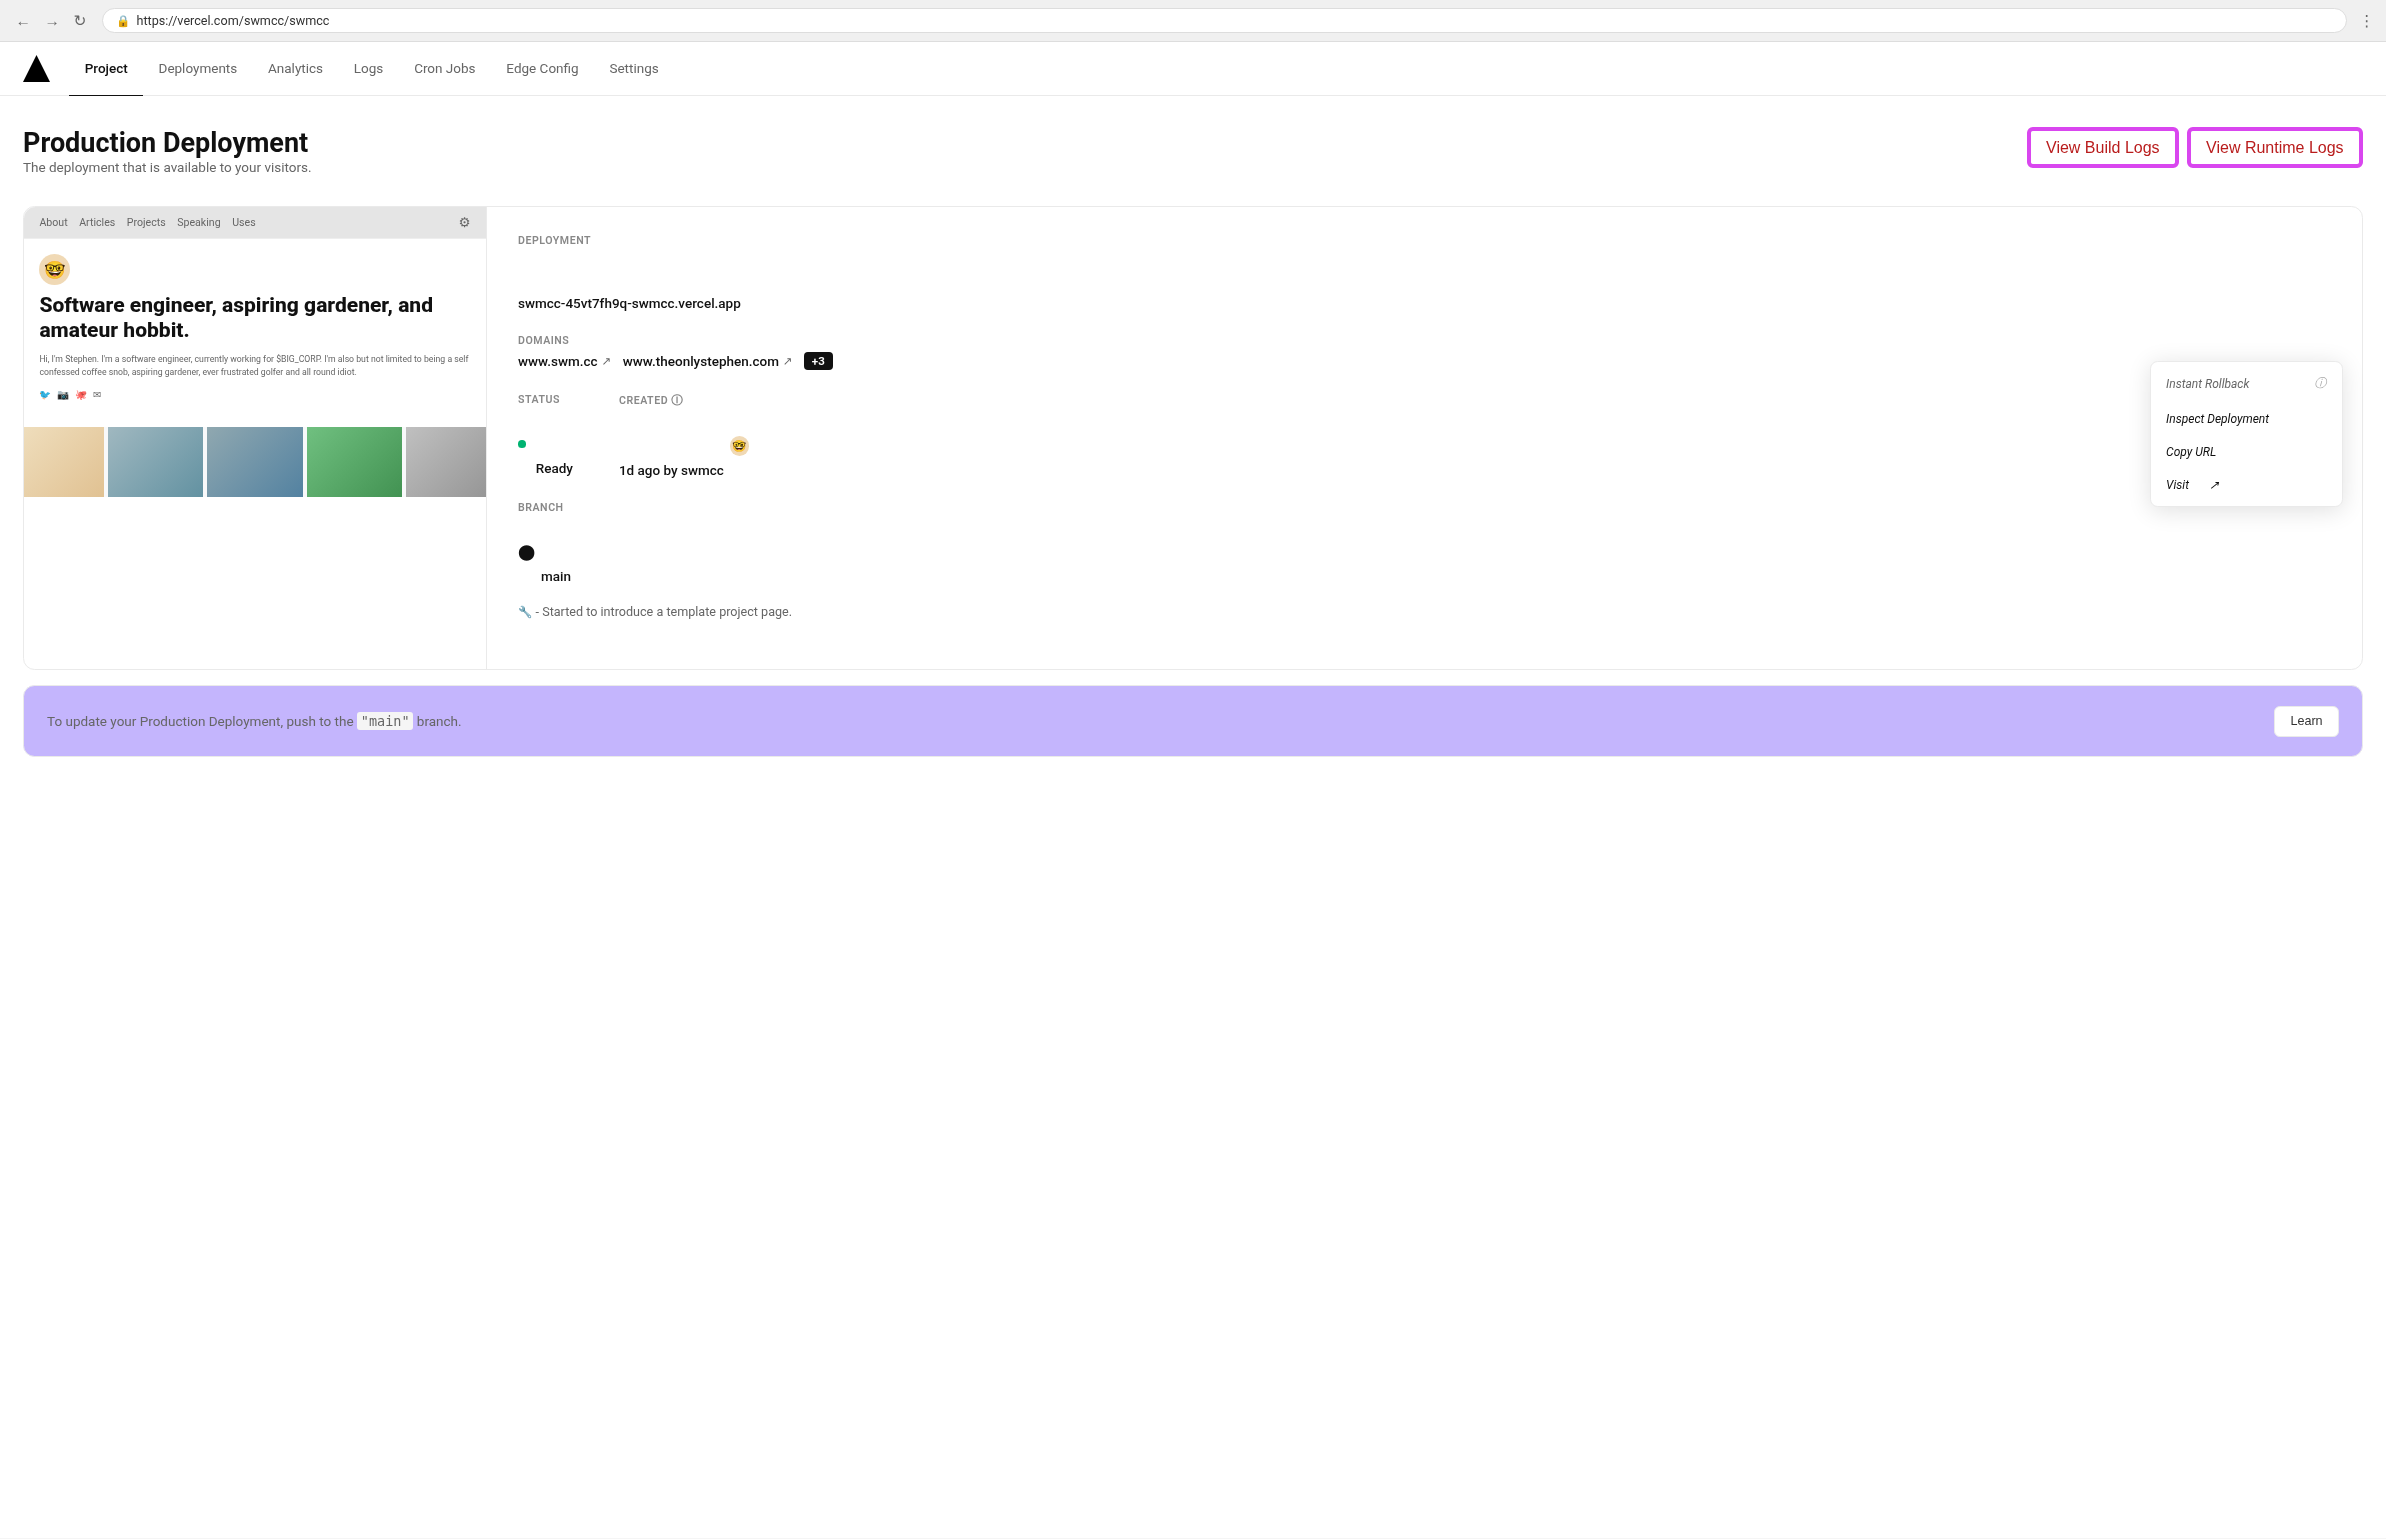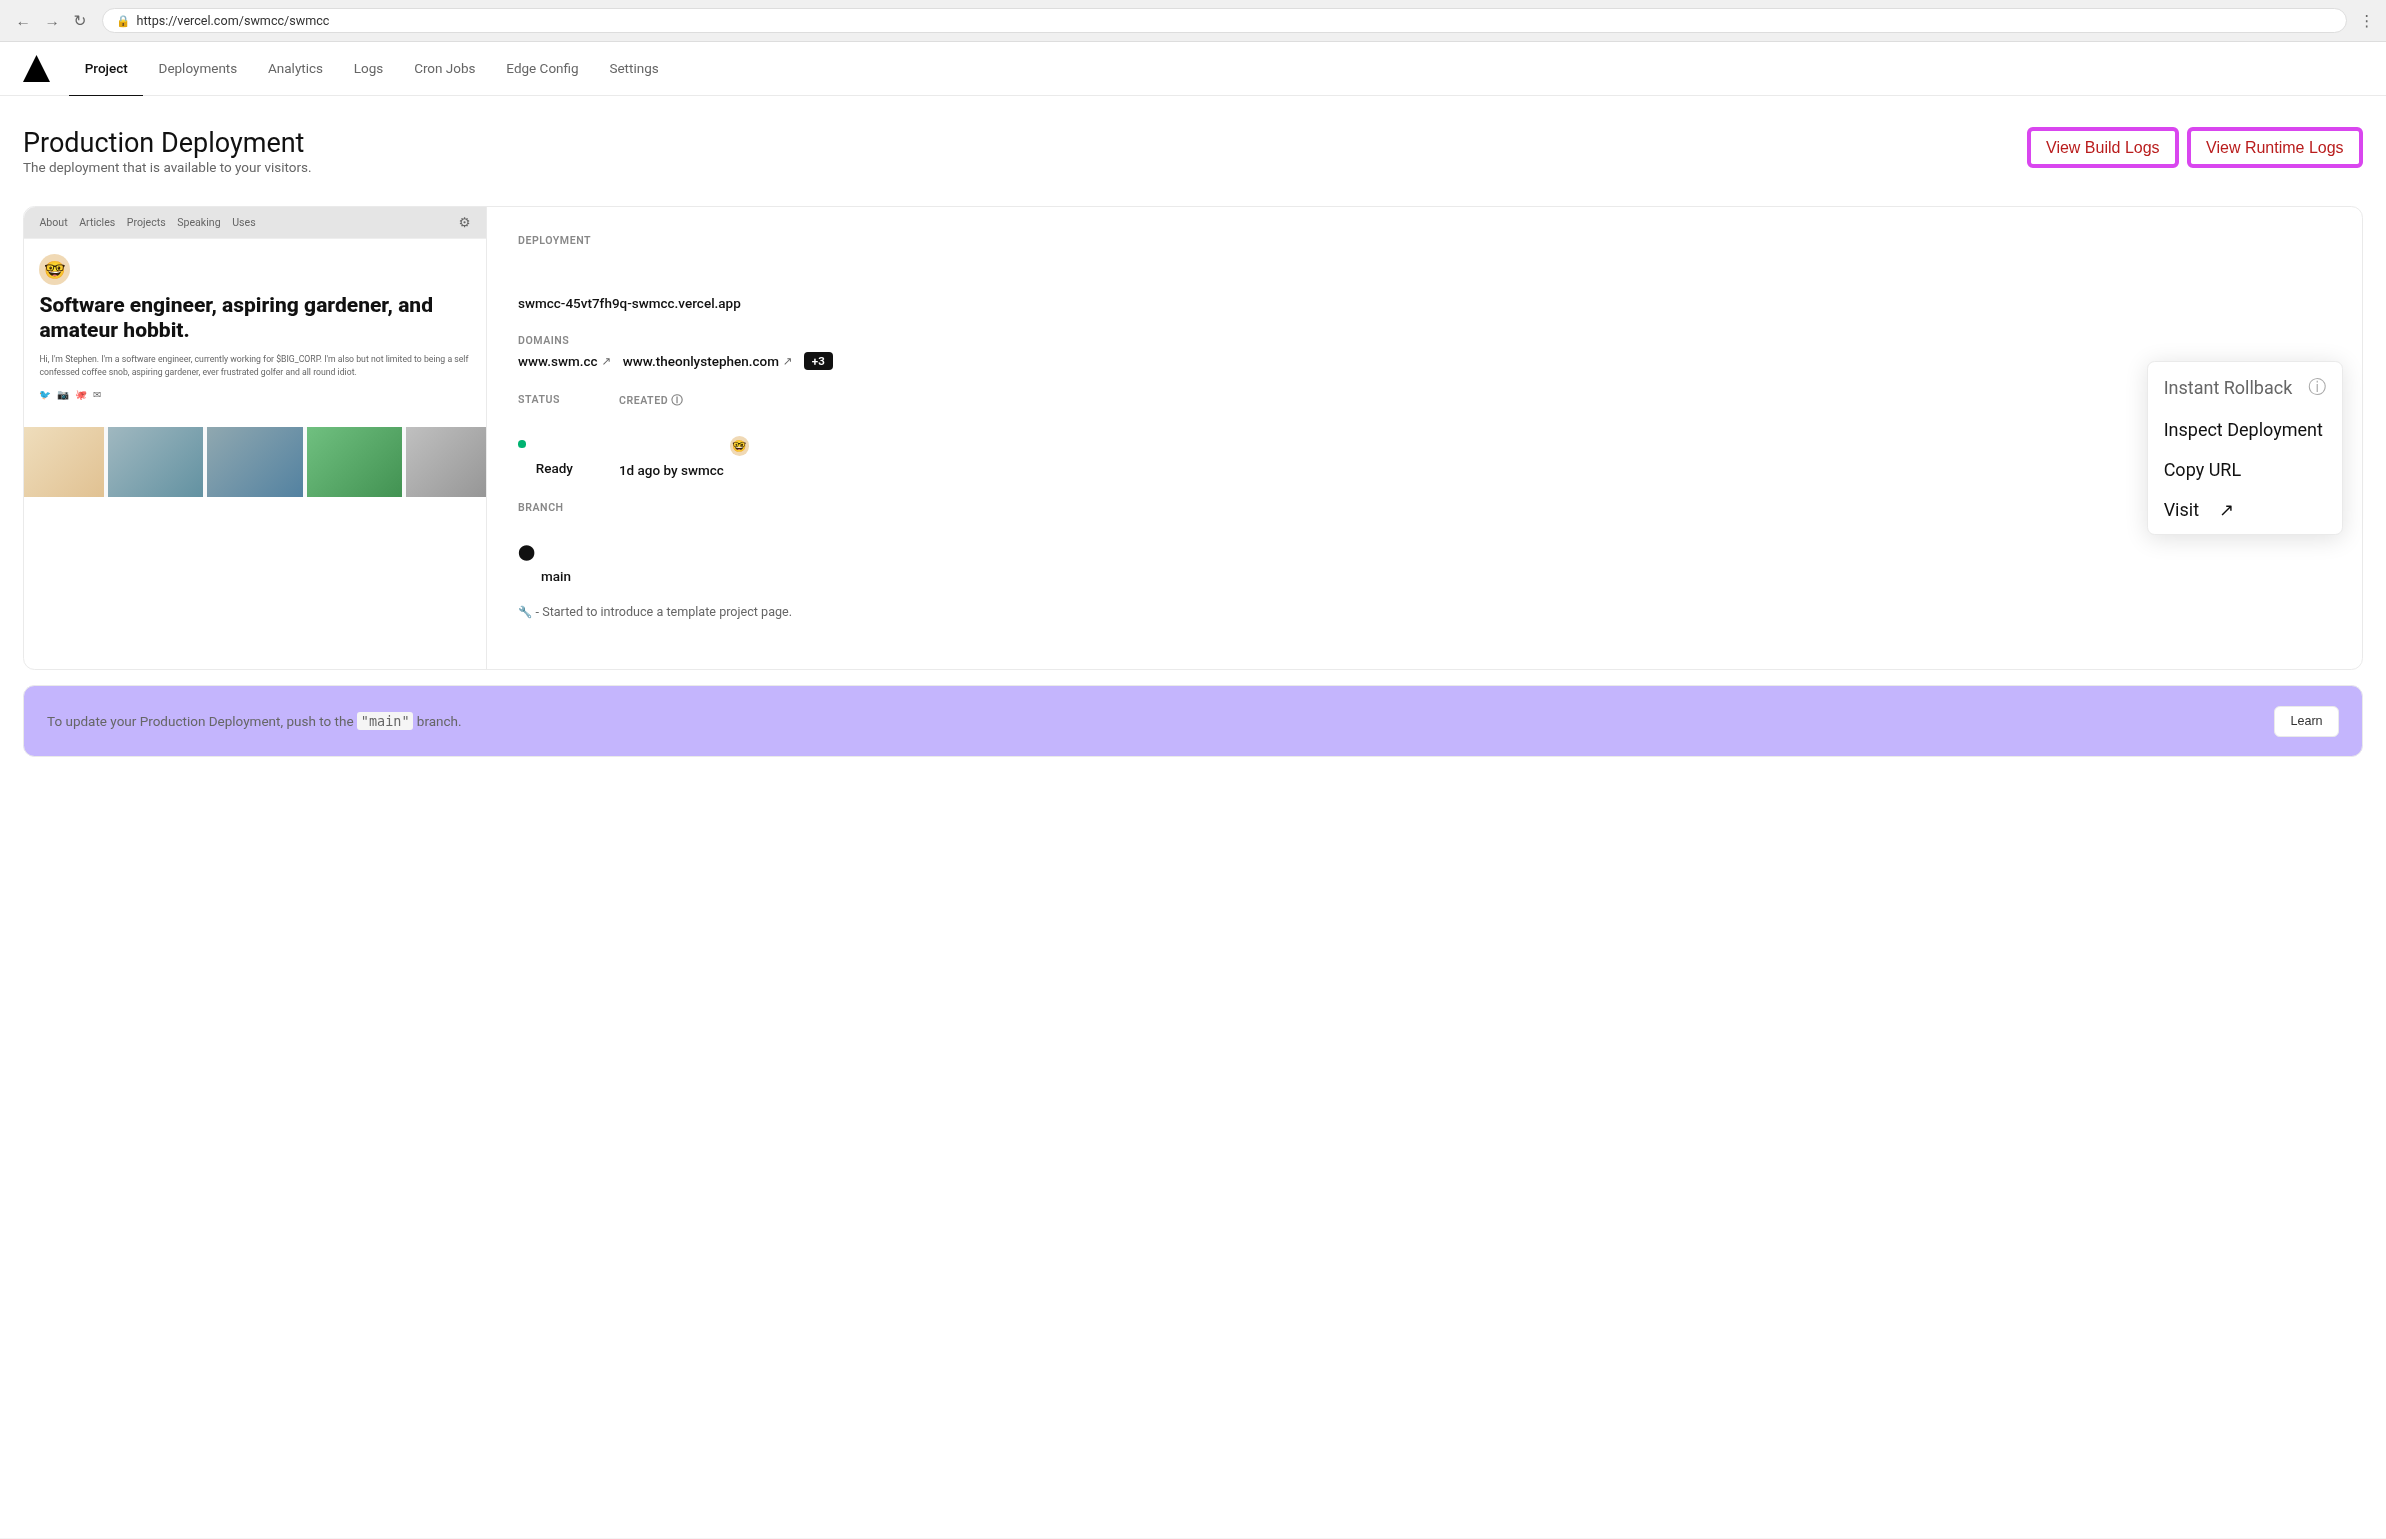--- a/index.html
+++ b/index.html
@@ -80,21 +80,21 @@
 
     
     .section-header {
       display: flex;
       align-items: flex-start;
       justify-content: space-between;
       margin-bottom: 7.7px;
     }
     .section-title {
       font-size: 27px;
-      font-weight: 400;
+      font-weight: 700;
       color: #111;
     }
     .section-subtitle {
       color: #666;
       font-size: 13.5px;
       margin-bottom: 23px;
     }
     .header-buttons { display: flex; gap: 7.7px; }
     .header-btn {
       padding: 7.7px 15.4px;
@@ -256,27 +256,28 @@
       background: white;
       border: 1px solid #eaeaea;
       border-radius: 7.7px;
       box-shadow: 0 3.9px 23px rgba(0,0,0,0.12);
       min-width: 193px;
       z-index: 100;
       padding: 3.9px 0;
     }
     .dropdown-item {
       padding: 9.7px 15.4px;
-      font-size: 18px;
+      font-size: 12px;
       color: #111;
       cursor: pointer;
       display: flex;
       align-items: center;
       gap: 16px;
       white-space: nowrap;
+      font-style: italic;
     }
     .dropdown-item.muted { color: #666; }
 
     
     .info-banner {
       border: 1px solid #eaeaea;
       border-radius: 11.6px;
       padding: 19.3px 23px;
       background: #c4b5fd;
       display: flex;

